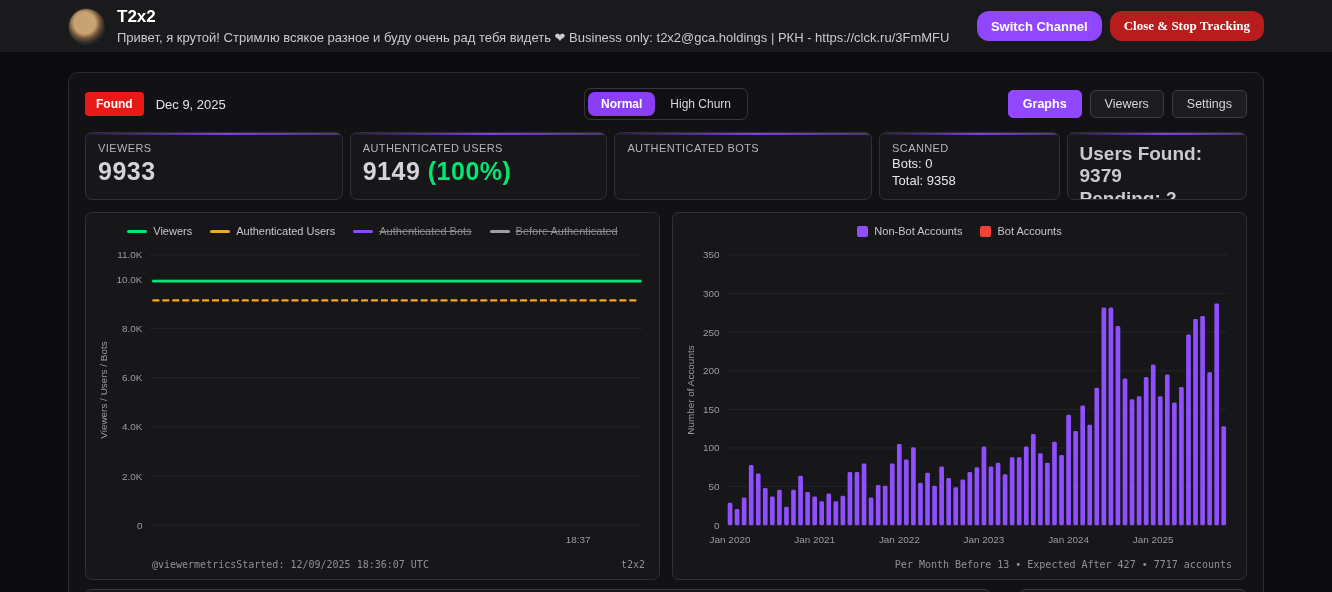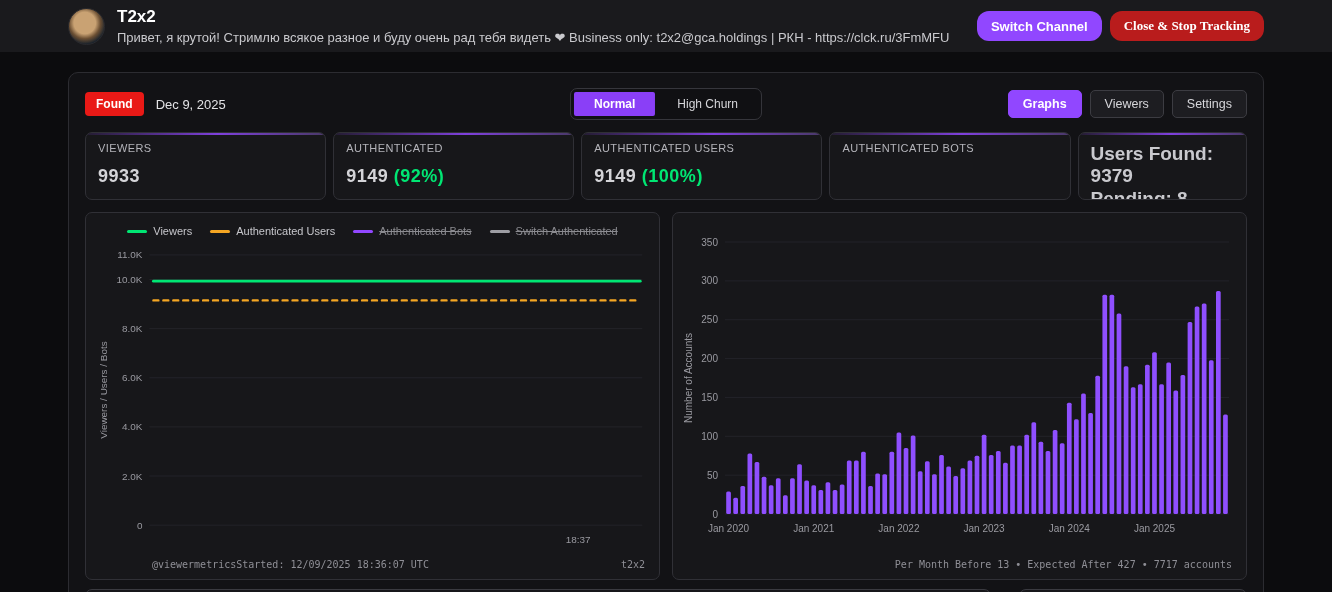--- a/index.html
+++ b/index.html
@@ -27,40 +27,40 @@
     border:1px solid #2c2c31; border-radius:10px; padding:16px; height:720px; }
 
   
   .toolbar { position:relative; display:flex; align-items:center; height:30px; }
   .live-badge { background:#e91916; color:#fff; font-size:12px; font-weight:bold;
     padding:5px 11px; border-radius:4px; }
   .date-label { font-size:13px; color:#e3e3e6; margin-left:12px; }
   .mode-toggle { position:absolute; left:50%; transform:translateX(-50%);
     display:flex; background:#101013; border:1px solid #36363c; border-radius:7px;
     padding:3px; gap:2px; }
-  .mode-btn { font-size:12px; padding:5px 20px; border-radius:2px; border:none;
+  .mode-btn { font-size:12px; padding:5px 13px; border-radius:7px; border:none;
     background:transparent; color:#d6d6da; font-family:inherit; cursor:pointer; }
   .mode-btn.active { background:#8a3ff7; color:#fff; font-weight:bold; }
   .view-buttons { margin-left:auto; display:flex; gap:8px; }
   .view-btn { font-size:12.5px; padding:6px 14px; border-radius:5px;
     border:1px solid #3c3c42; background:#1d1d21; color:#d6d6da;
     font-family:inherit; cursor:pointer; }
   .view-btn.active { background:#9147ff; border-color:#9147ff; color:#fff; font-weight:bold; }
 
   
   .stats-row { display:flex; gap:7px; margin-top:13px; }
   .card { position:relative; background:#17171a; border:1px solid #303036;
     border-radius:7px; overflow:hidden; }
   .stat-card { padding:9px 12px; height:68px; }
   .stat-card::before { content:""; position:absolute; top:0; left:0; right:0; height:2px;
     background:linear-gradient(90deg, rgba(145,71,255,0.10), rgba(145,71,255,0.85) 55%, rgba(170,120,255,0.35)); }
   .stat-wide { flex:3; }
   .stat-narrow { flex:2; }
   .stat-label { font-size:11px; color:#b4b4ba; letter-spacing:0.4px; }
-  .stat-value { font-size:18px; font-weight:bold; color:#d4d4d8; margin-top:12px;
+  .stat-value { font-size:25px; font-weight:bold; color:#d4d4d8; margin-top:3px;
     letter-spacing:0.5px; }
   .stat-percent { color:#00e673; }
   .stat-line { font-size:13px; color:#e6e6e9; margin-top:2px; }
   .stat-line-bold { font-size:19px; font-weight:bold; color:#c9c9ce; margin-top:1px; }
 
   
   .charts-row { display:flex; gap:12px; margin-top:12px; }
   .chart-card { width:576px; height:368px; padding:6px 6px 4px 6px;
     display:flex; flex-direction:column; }
   .legend { display:flex; justify-content:center; align-items:center; gap:18px;
@@ -116,34 +116,35 @@
       <button class="view-btn">Settings</button>
     </div>
   </div>
 
   <div class="stats-row">
     <div class="card stat-card stat-wide">
       <div class="stat-label">VIEWERS</div>
       <div class="stat-value"><span>9933</span></div>
     </div>
     <div class="card stat-card stat-wide">
-      <div class="stat-label">AUTHENTICATED</div>
-      <div class="stat-value"><span>9149</span> <span class="stat-percent">(92%)</span></div>
-    </div>
-    <div class="card stat-card stat-wide">
       <div class="stat-label">AUTHENTICATED USERS</div>
       <div class="stat-value"><span>9149</span> <span class="stat-percent">(100%)</span></div>
     </div>
     <div class="card stat-card stat-wide">
       <div class="stat-label">AUTHENTICATED BOTS</div>
       <div class="stat-value"></div>
     </div>
     <div class="card stat-card stat-narrow">
+      <div class="stat-label">SCANNED</div>
+      <div class="stat-line">Bots: 0</div>
+      <div class="stat-line">Total: 9358</div>
+    </div>
+    <div class="card stat-card stat-narrow">
       <div class="stat-line-bold">Users Found: 9379</div>
-      <div class="stat-line-bold">Pending: 8</div>
+      <div class="stat-line-bold">Pending: 2</div>
       <div class="stat-line-bold">Available: 2455/5000</div>
     </div>
   </div>
 
   <div class="charts-row">
 
     <div class="card chart-card">
       <div class="legend" id="legend-line">
           <span class="legend-item">
             <span class="legend-line" style="background: rgb(0, 230, 115);"></span>
@@ -152,21 +153,21 @@
           <span class="legend-item">
             <span class="legend-line" style="background: rgb(245, 166, 35);"></span>
             <span>Authenticated Users</span>
           </span>
           <span class="legend-item disabled">
             <span class="legend-line" style="background: rgb(145, 71, 255);"></span>
             <span>Authenticated Bots</span>
           </span>
           <span class="legend-item disabled">
             <span class="legend-line" style="background: rgb(158, 158, 164);"></span>
-            <span>Switch Authenticated</span>
+            <span>Before Authenticated</span>
           </span>
         </div>
       <svg class="chart-svg" id="svg-line" width="562" height="312" viewBox="0 0 562 312">
           <line x1="56" y1="284" x2="552" y2="284" stroke="#232329" stroke-width="1"></line>
           <text x="49" y="287.5" fill="#9a9aa1" font-size="10" text-anchor="end" font-family="Liberation Sans, sans-serif">0</text>
           <line x1="56" y1="234.54545454545453" x2="552" y2="234.54545454545453" stroke="#232329" stroke-width="1"></line>
           <text x="49" y="238.04545454545453" fill="#9a9aa1" font-size="10" text-anchor="end" font-family="Liberation Sans, sans-serif">2.0K</text>
           <line x1="56" y1="185.0909090909091" x2="552" y2="185.0909090909091" stroke="#232329" stroke-width="1"></line>
           <text x="49" y="188.5909090909091" fill="#9a9aa1" font-size="10" text-anchor="end" font-family="Liberation Sans, sans-serif">4.0K</text>
           <line x1="56" y1="135.63636363636365" x2="552" y2="135.63636363636365" stroke="#232329" stroke-width="1"></line>
@@ -183,20 +184,30 @@
           <line x1="60" y1="57.77018181818181" x2="550" y2="57.77018181818181" stroke="#f5a623" stroke-width="2.4" stroke-linecap="round" stroke-dasharray="5 5"></line>
         </svg>
       <div class="chart-footer">
         <span class="f-left">@viewermetrics</span>
         <span class="f-center">Started: 12/09/2025 18:36:07 UTC</span>
         <span class="f-right">t2x2</span>
       </div>
     </div>
 
     <div class="card chart-card">
+      <div class="legend" id="legend-bar">
+          <span class="legend-item">
+            <span class="legend-square" style="background: rgb(143, 79, 255);"></span>
+            <span>Non-Bot Accounts</span>
+          </span>
+          <span class="legend-item">
+            <span class="legend-square" style="background: rgb(244, 67, 54);"></span>
+            <span>Bot Accounts</span>
+          </span>
+        </div>
       <svg class="chart-svg" id="svg-bar" width="562" height="312" viewBox="0 0 562 312">
           <line x1="46" y1="284" x2="550" y2="284" stroke="#232329" stroke-width="1"></line>
           <text x="39" y="287.5" fill="#9a9aa1" font-size="10" text-anchor="end" font-family="Liberation Sans, sans-serif">0</text>
           <line x1="46" y1="245.14285714285717" x2="550" y2="245.14285714285717" stroke="#232329" stroke-width="1"></line>
           <text x="39" y="248.64285714285717" fill="#9a9aa1" font-size="10" text-anchor="end" font-family="Liberation Sans, sans-serif">50</text>
           <line x1="46" y1="206.28571428571428" x2="550" y2="206.28571428571428" stroke="#232329" stroke-width="1"></line>
           <text x="39" y="209.78571428571428" fill="#9a9aa1" font-size="10" text-anchor="end" font-family="Liberation Sans, sans-serif">100</text>
           <line x1="46" y1="167.42857142857142" x2="550" y2="167.42857142857142" stroke="#232329" stroke-width="1"></line>
           <text x="39" y="170.92857142857142" fill="#9a9aa1" font-size="10" text-anchor="end" font-family="Liberation Sans, sans-serif">150</text>
           <line x1="46" y1="128.57142857142858" x2="550" y2="128.57142857142858" stroke="#232329" stroke-width="1"></line>

